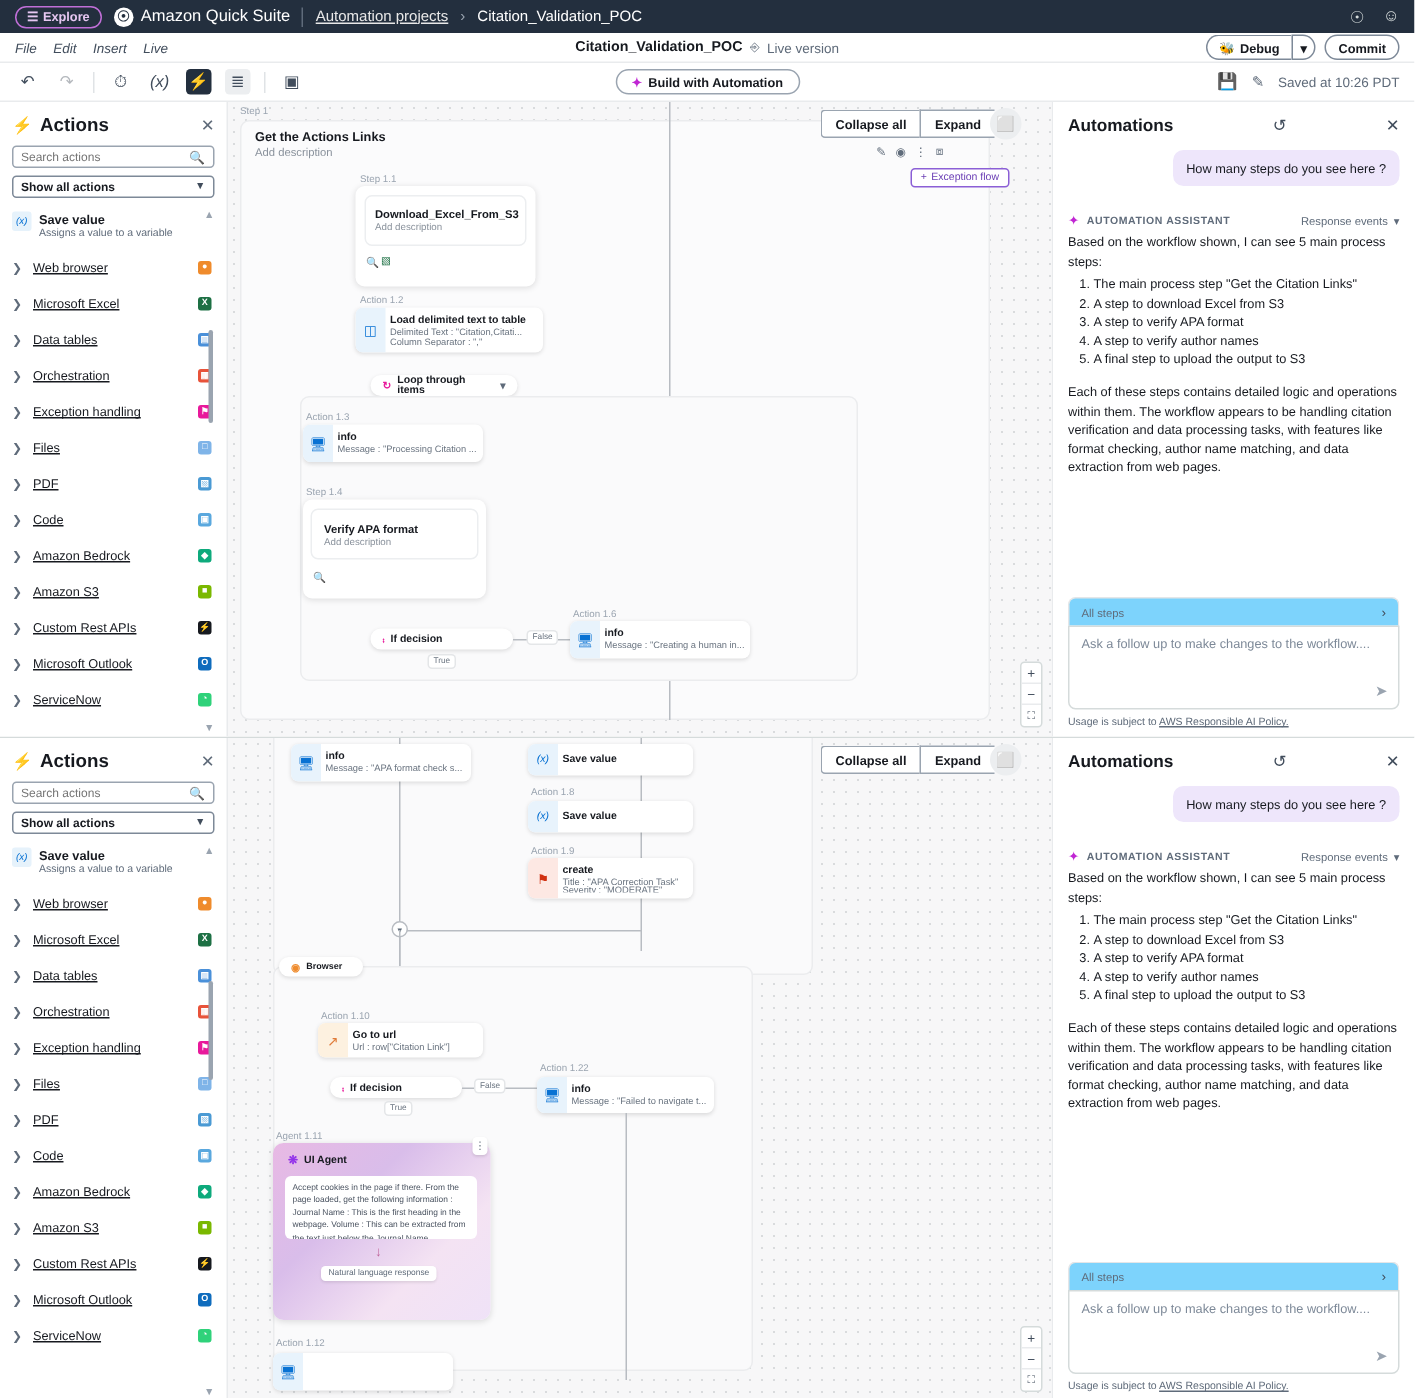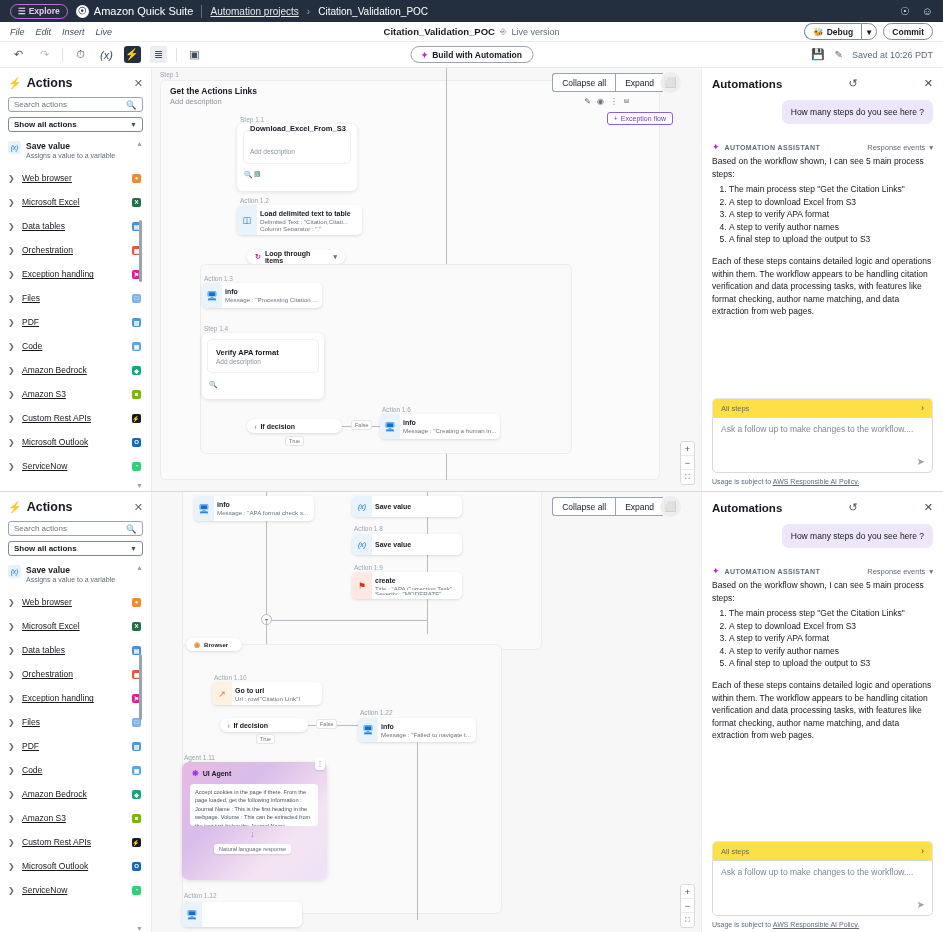--- a/index.html
+++ b/index.html
@@ -90,21 +90,21 @@
      border-radius:2px; }
   .scroll-arrow { position:absolute; right:0px; color:#9aa4b0; font-size:7px; }
 
   
   .canvas { flex:1; position:relative; background:#f7f7f8; overflow:hidden;
      background-image:radial-gradient(#d9dbdd .6px, transparent .6px);
      background-size:8px 8px; }
   .canvas-tools { position:absolute; top:4px; right:20px; display:flex;
      align-items:center; z-index:6;}
   .ct-btn { border:1px solid #9aa4b0; background:#fff; font-size:8.5px;
-     padding:3.5px 9px; font-weight:400; color:#16191f;}
+     padding:3.5px 9px; font-weight:700; color:#16191f;}
   .ct-btn:first-child { border-radius:3px 0 0 3px; border-right:none;}
   .ct-btn:nth-child(2) { border-right:none;}
   .ct-circle { width:21px; height:21px; border-radius:50%; background:#eceef0;
      display:flex; align-items:center; justify-content:center; font-size:10px;
      color:#414d5c; margin-left:-3px;}
 
   .node-tools { position:absolute; display:flex; gap:6px; align-items:center;
      font-size:8px; color:#5f6b7a; z-index:5;}
   .exc-flow { position:absolute; border:1px solid #8b5fd6; border-radius:3px;
      background:#fff; color:#6b3fb5; font-size:7px; padding:2px 6px;
@@ -185,21 +185,21 @@
      font-size:8.5px; padding:7px 9px; max-width:200px; color:#16191f; margin-bottom:18px;}
   .asst-head { display:flex; align-items:center; gap:5px; margin-bottom:3px;}
   .asst-label { font-size:7px; letter-spacing:.4px; color:#5f6b7a; font-weight:600;}
   .asst-right { margin-left:auto; font-size:7.5px; color:#5f6b7a; display:flex;
      gap:4px; align-items:center;}
   .asst-body { font-size:8.5px; line-height:1.48; color:#16191f;}
   .asst-body ol { margin:3px 0 0 17px; }
   .asst-body li { margin-bottom:0px; }
   .asst-p2 { margin-top:9px; }
   .allsteps { border:1px solid #e4e6e8; border-bottom:none; border-radius:5px 5px 0 0;
-     background:#fde047; display:flex; align-items:center; padding:4px 8px;
+     background:#7dd3fc; display:flex; align-items:center; padding:4px 8px;
      font-size:7.5px; color:#5f6b7a; margin-top:auto;text-align:right;}
   .allsteps .ch { margin-left:auto; font-size:9px; color:#414d5c;}
   .askbox { border:1px solid #d5dbdb; border-radius:0 0 5px 5px; height:56px;
      padding:6px 8px; position:relative; }
   .askbox .ph { font-size:8.5px; color:#7d8998;}
   .send { position:absolute; right:7px; bottom:5px; font-size:10px; color:#9aa4b0;}
   .policy { font-size:7px; color:#5f6b7a; padding-top:5px;}
   .policy a { color:#5f6b7a; }
 </style>
 </head>
@@ -389,21 +389,21 @@
     <div class="steplbl" style="left:8px; top:3px;">Step 1</div>
     <div class="stepgroup" style="left:8px; top:12px; width:500px; height:400px;"></div>
     <div class="grp-title" style="left:18px; top:18px;">Get the Actions Links</div>
     <div class="grp-sub" style="left:18px; top:29px;">Add description</div>
 
     <div class="vline" style="left:294px; top:0px; height:412px;"></div>
 
     <div class="steplbl" style="left:88px; top:48px;">Step 1.1</div>
     <div class="plaincard" style="left:85px; top:56px; width:120px; height:67px;"></div>
     <div class="pc-in" style="left:91px; top:62px; width:108px; height:34px;"></div>
-    <div class="pc-t" style="left:98px; top:56px;">Download_Excel_From_S3</div>
+    <div class="pc-t" style="left:98px; top:70px;">Download_Excel_From_S3</div>
     <div class="pc-s" style="left:98px; top:80px;">Add description</div>
     <div class="pc-ico" style="left:92px; top:103px;">🔍</div>
     <div class="pc-ico" style="left:102px; top:102px; color:#1d7044;">▧</div>
 
     <div class="steplbl" style="left:88px; top:129px;">Action 1.2</div>
     <div class="card" style="left:85px; top:137px; width:125px; height:30px;">
       <div class="ibox blue">◫</div>
       <div class="ctext">
         <div class="c-t">Load delimited text to table</div>
         <div class="c-s">Delimited Text : "Citation,Citati...</div>

